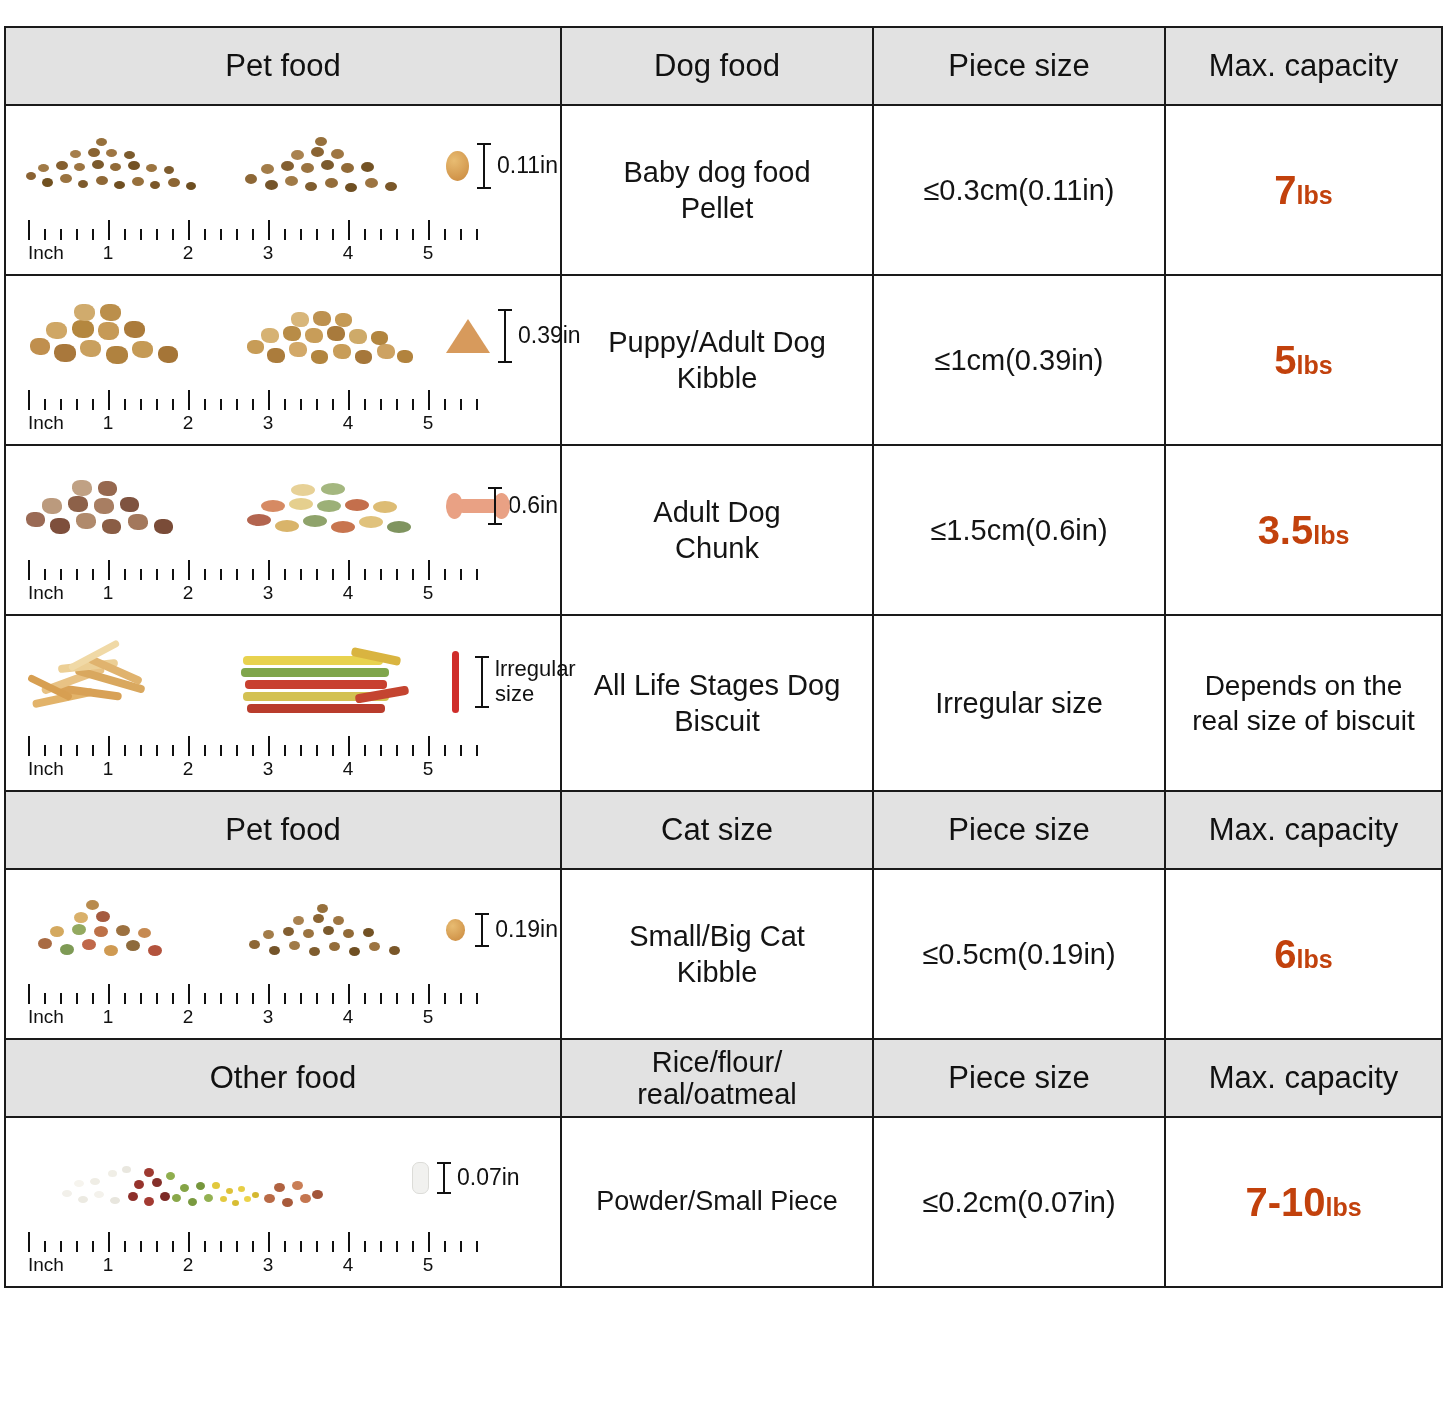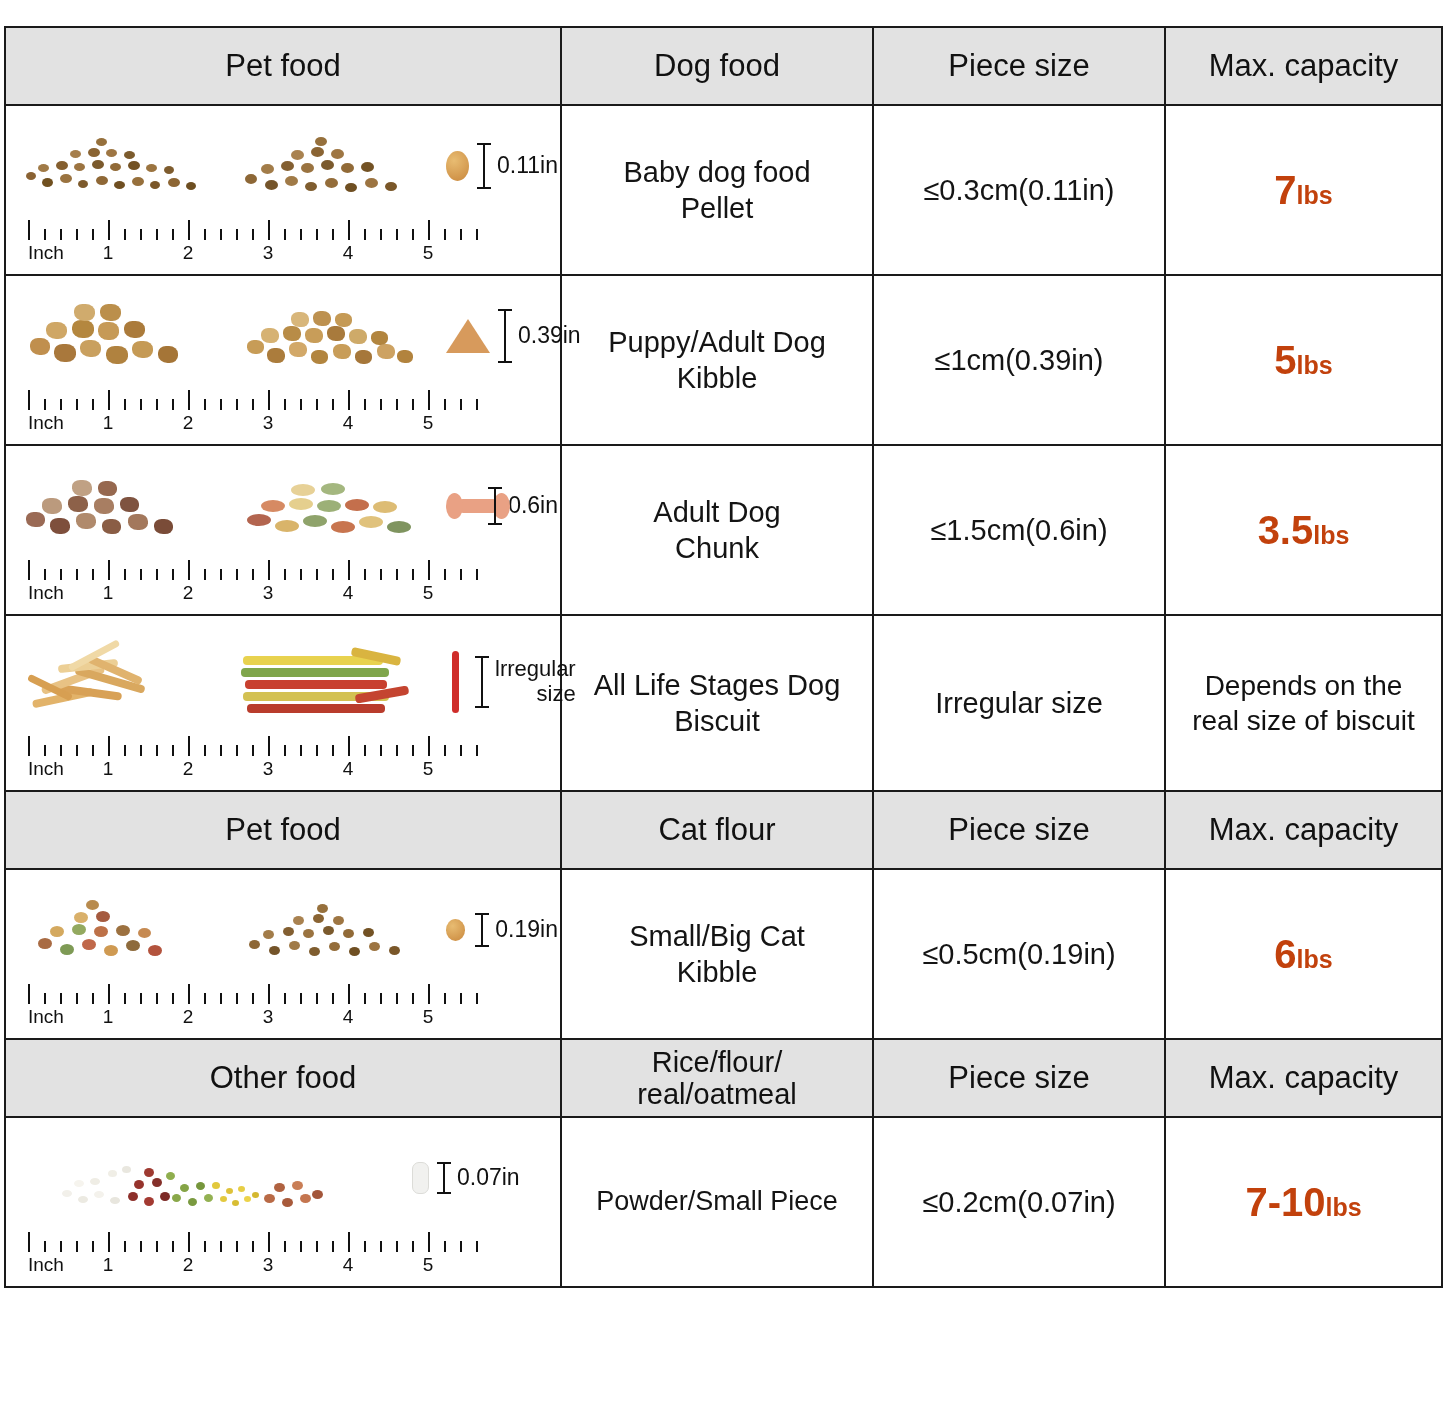--- a/index.html
+++ b/index.html
@@ -157,21 +157,20 @@
   .ruler .labels span.inchword {
     transform: none;
     left: 0;
   }
 
   
   .dim {
     display: flex;
     align-items: center;
     gap: 6px;
-    text-align: right;
   }
   .dim-bar {
     position: relative;
     width: 14px;
     height: 56px;
   }
   .dim-bar .vline {
     position: absolute;
     left: 6px;
     top: 6px;
@@ -660,21 +659,21 @@
         </td>
         <td class="cell-text" style="white-space:pre-line">All Life Stages Dog
 Biscuit</td>
         <td class="cell-text">Irregular size</td>
         <td class="cap-words" style="white-space:pre-line">Depends on the
 real size of biscuit</td>
       </tr>
 
       <tr class="header">
         <td>Pet food</td>
-        <td>Cat flour</td>
+        <td>Cat size</td>
         <td>Piece size</td>
         <td>Max. capacity</td>
       </tr>
 
       <tr>
         <td>
           <div class="sample">
             <div class="sample-row">
               <div class="pile pile-a">
                 <div class="bit" style="left:26px;top:58px;width:14px;height:11px;background:#a96b43"></div>

